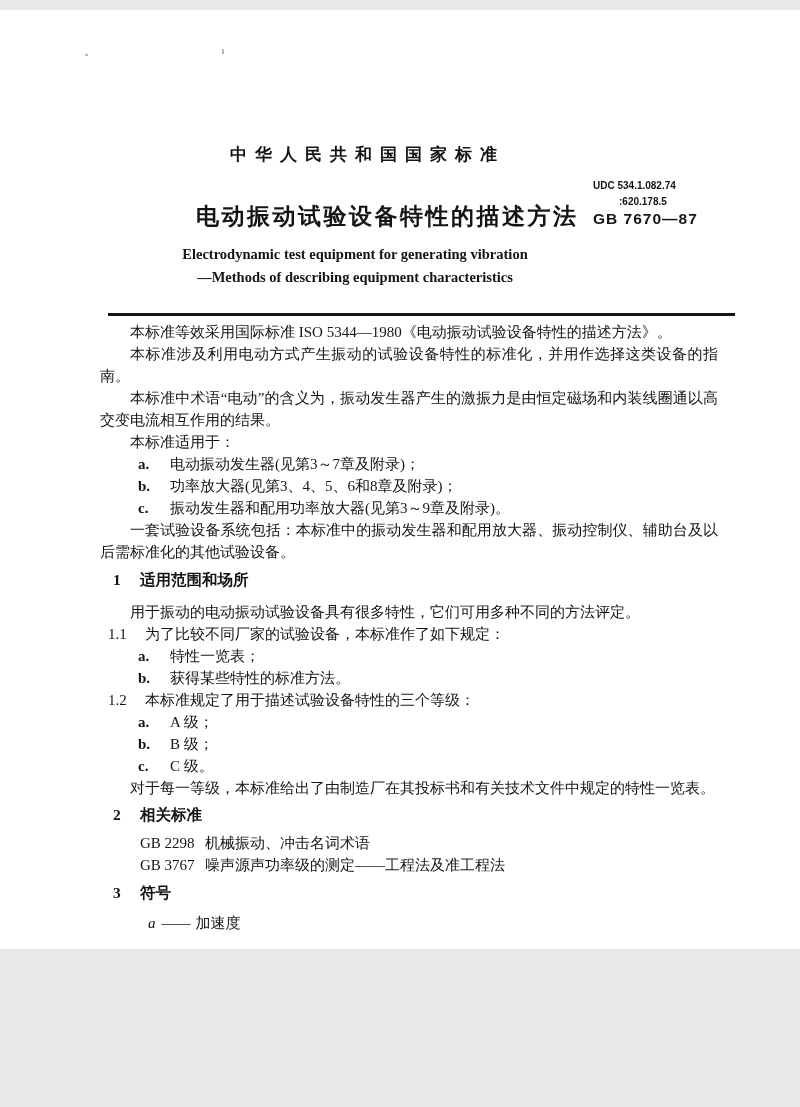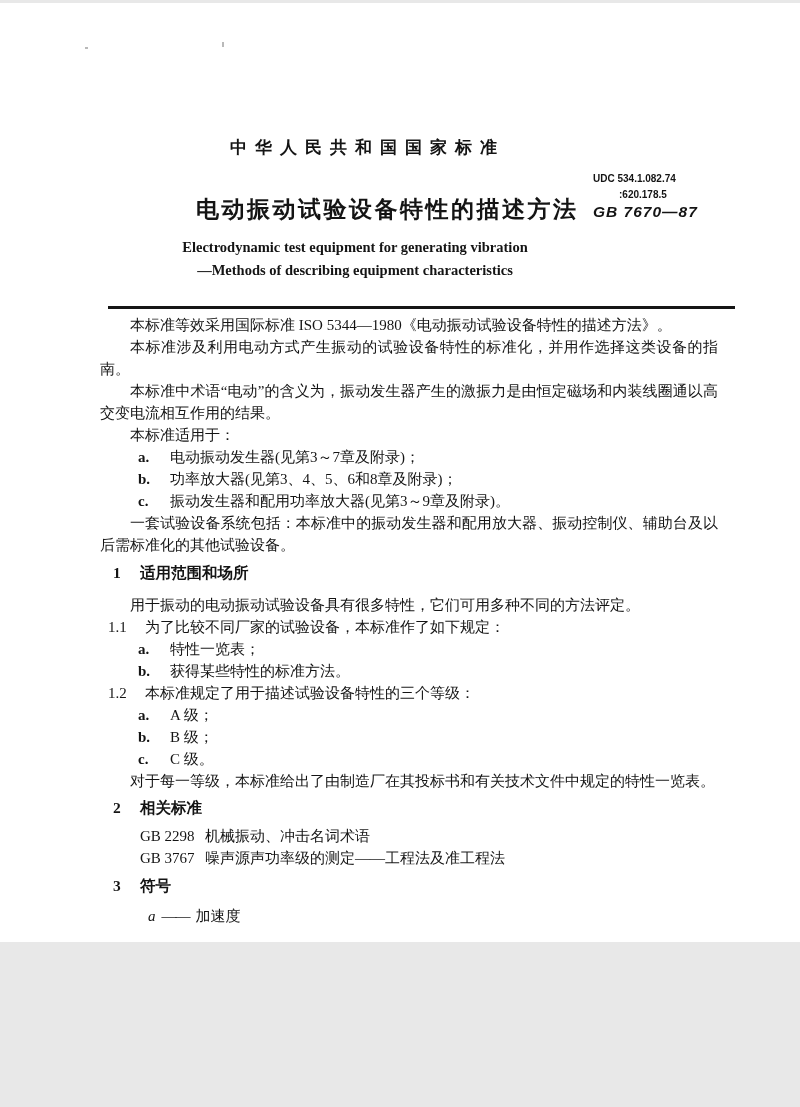--- a/index.html
+++ b/index.html
@@ -1,21 +1,21 @@
 <!DOCTYPE html>
 <html><head>
 <meta charset="utf-8">
 <style>
   * { margin: 0; padding: 0; box-sizing: border-box; }
   html, body { background: #e8e8e8; }
   .page {
     position: relative;
     width: 800px;
     height: 939px;
-    margin: 3px auto;
+    margin: 10px auto;
     background: #ffffff;
     font-family: "Liberation Serif", "DejaVu Serif", serif;
     color: #141414;
     overflow: hidden;
   }
   
   .std-label {
     position: absolute; left: 230px; top: 133px;
     font-size: 17px; font-weight: bold; letter-spacing: 8px;
     white-space: nowrap;
@@ -30,21 +30,20 @@
   .title-cn {
     position: absolute; left: 196px; top: 191px;
     font-size: 23px; font-weight: bold; letter-spacing: 2.5px;
     white-space: nowrap;
   }
   .gb-num {
     position: absolute; left: 593px; top: 200px;
     font-size: 15.5px; font-weight: bold; letter-spacing: 1px;
     font-family: "Liberation Sans", sans-serif;
     white-space: nowrap;
-    font-style: italic;
   }
   .title-en {
     position: absolute; left: 115px; top: 233px; width: 480px;
     text-align: center; font-weight: bold; font-size: 14.5px;
     line-height: 23px;
   }
   .rule-top {
     position: absolute; left: 108px; top: 303px;
     width: 627px; height: 3px; background: #151515;
   }

